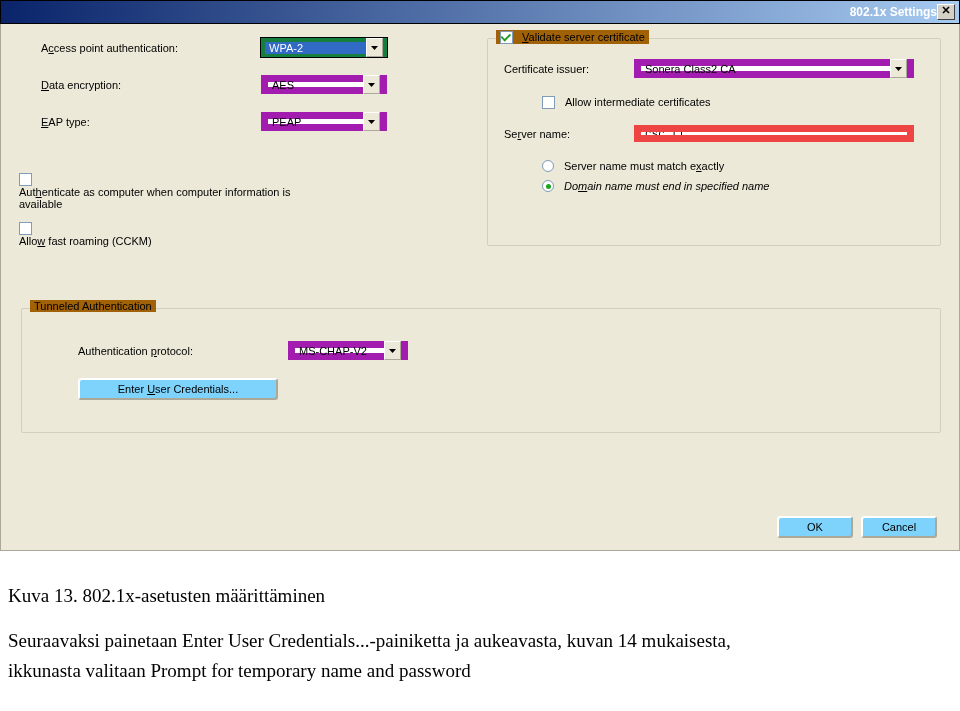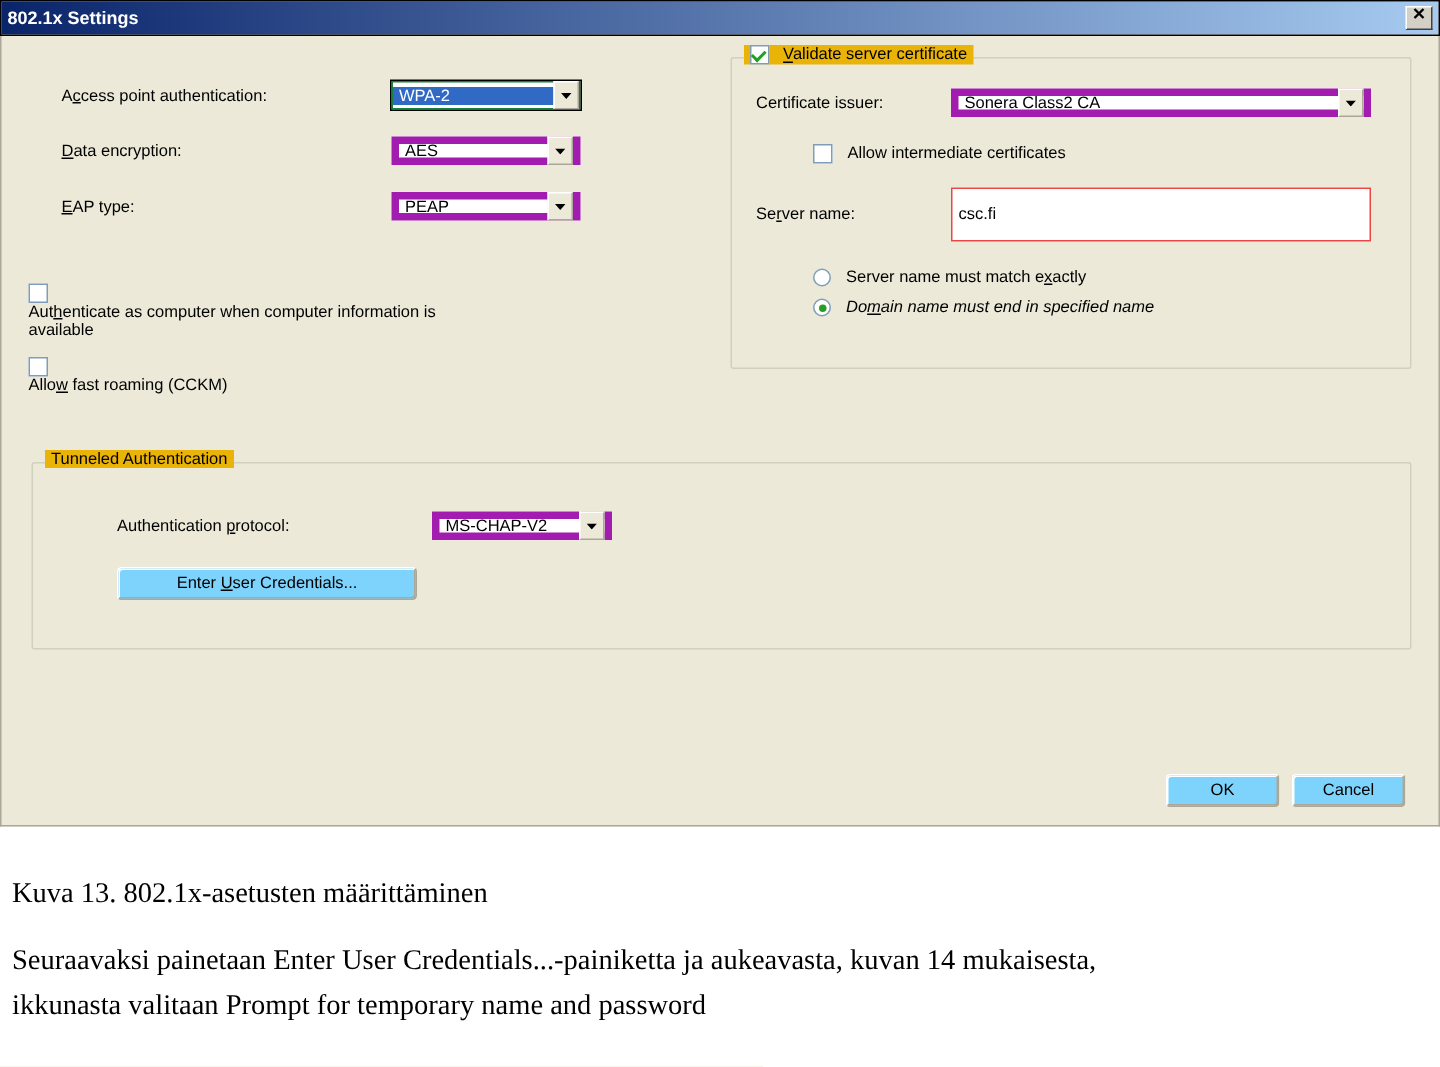--- a/index.html
+++ b/index.html
@@ -13,21 +13,21 @@
   }
   .titlebar {
     background: linear-gradient(to right, #0a246a, #a6caf0);
     color: #ffffff;
     font-weight: bold;
     font-size: 12px;
     height: 22px;
     line-height: 22px;
     padding: 0 4px;
     display: flex;
-    justify-content: space-between;
+    justify-content: flex-end;
     align-items: center;
     border: 1px solid #000;
   }
   .titlebar .close-btn {
     width: 16px;
     height: 14px;
     background: #d4d0c8;
     border: 1px solid #fff;
     border-right-color: #404040;
     border-bottom-color: #404040;
@@ -43,45 +43,45 @@
     padding: 14px 16px 12px 16px;
     border: 1px solid #aca899;
     border-top: none;
   }
   .content {
     position: relative;
     height: 500px;
   }
   .left-col {
     position: absolute;
-    top: 16px;
+    top: 0;
     left: 24px;
     width: 430px;
   }
   .row {
     display: flex;
     align-items: center;
     margin-bottom: 18px;
   }
   .lbl {
     width: 220px;
   }
   .dropdown {
     display: inline-flex;
     align-items: center;
     height: 19px;
     background: #fff;
-    border: 5px solid #a21caf;
+    border: 7px solid #a21caf;
     box-sizing: border-box;
     width: 126px;
     position: relative;
     cursor: pointer;
   }
   .dropdown.focused {
-    border: 1px solid #15803d;
+    border: 4px solid #15803d;
     outline: 1px solid #000;
   }
   .dropdown .value {
     flex: 1;
     padding: 0 4px;
     font-size: 11px;
     white-space: nowrap;
   }
   .dropdown.focused .value {
     background: #316ac5;
@@ -149,45 +149,45 @@
     position: relative;
     border: 1px solid #d0d0bf;
     border-radius: 2px;
     padding: 18px 16px 14px 16px;
     box-sizing: border-box;
   }
   .groupbox .legend {
     position: absolute;
     top: -9px;
     left: 8px;
-    background: #eab308;
+    background: #a16207;
     padding: 0 4px;
   }
   .right-group {
     position: absolute;
     top: 0;
     left: 470px;
     width: 454px;
     height: 208px;
   }
   .tunnel-group {
     position: absolute;
     top: 270px;
     left: 4px;
     width: 920px;
     height: 125px;
   }
   .textinput {
-    height: 36px;
+    height: 17px;
     background: #fff;
-    border: 1px solid #ef4444;
+    border: 7px solid #ef4444;
     box-sizing: border-box;
     padding: 0 4px;
     font-size: 11px;
-    font-family: Liberation Sans, sans-serif;
+    font-family: Liberation Mono, monospace;
   }
   .button {
     background: #7dd3fc;
     border: 1px solid #aca899;
     border-top-color:#fff;
     border-left-color:#fff;
     box-shadow: inset -1px -1px 0 #aca899, inset 1px 1px 0 #fff;
     border-radius:3px;
     height: 22px;
     font-size: 11px;

